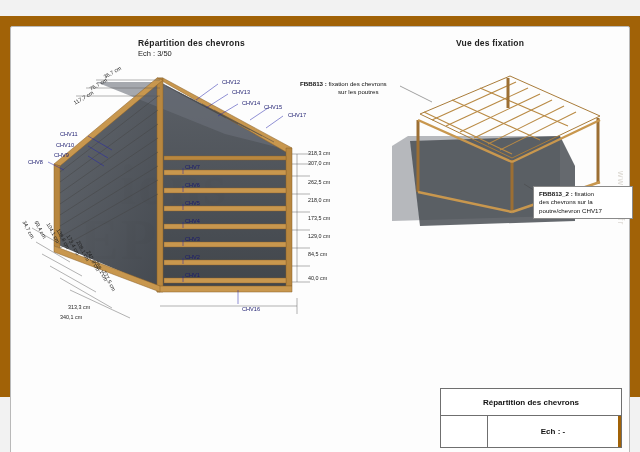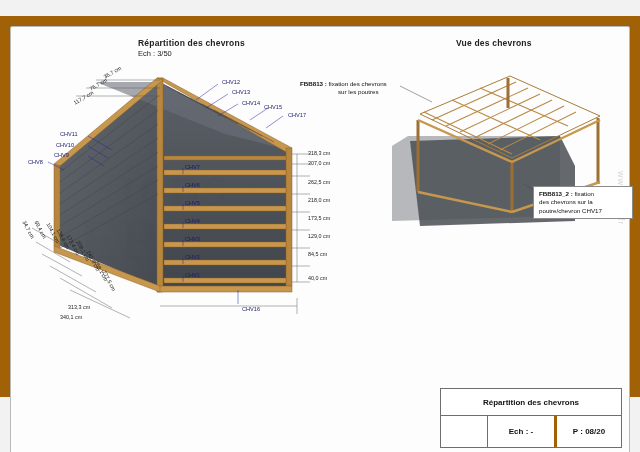--- a/index.html
+++ b/index.html
@@ -227,21 +227,21 @@
 
       <g class="ln">
         <line x1="400" y1="70" x2="432" y2="86"></line>
         <line x1="540" y1="178" x2="524" y2="168"></line>
       </g>
     </g>
   </svg>
 
   <div class="title" style="left:138px;top:22px;">Répartition des chevrons</div>
   <div class="subtitle" style="left:138px;top:33px;">Ech : 3/50</div>
-  <div class="title" style="left:456px;top:22px;">Vue des chevrons</div>
+  <div class="title" style="left:456px;top:22px;">Vue des fixation</div>
 
   <div class="callout" style="left:300px;top:64px;">
     <span>FBB813 :</span>
     <span class="reg">fixation des chevrons</span><br>
     <span class="reg" style="margin-left:38px;">sur les poutres</span>
   </div>
 
   <div class="cbox" style="left:533px;top:170px;width:88px;">
     <b>FBB813_2 :</b>
     <span>fixation</span><br>
@@ -298,16 +298,15 @@
   <div class="tblock">
     <div class="trow1">Répartition  des chevrons</div>
     <div class="trow2">
       <div class="tb-logo">
         <svg width="30" height="24" viewBox="0 0 30 24">
           <polygon points="4,9 15,2 26,9 26,22 4,22" fill="#4a4f55"></polygon>
           <text x="15" y="18" font-size="7" fill="#ffffff" text-anchor="middle" font-family="Liberation Sans, sans-serif" font-weight="bold">BILP</text>
         </svg>
       </div>
       <div class="tb-ech">Ech : -</div>
-      <div class="tb-page">P : 08/20</div>
     </div>
   </div>
 </div>
 
 </body></html>

